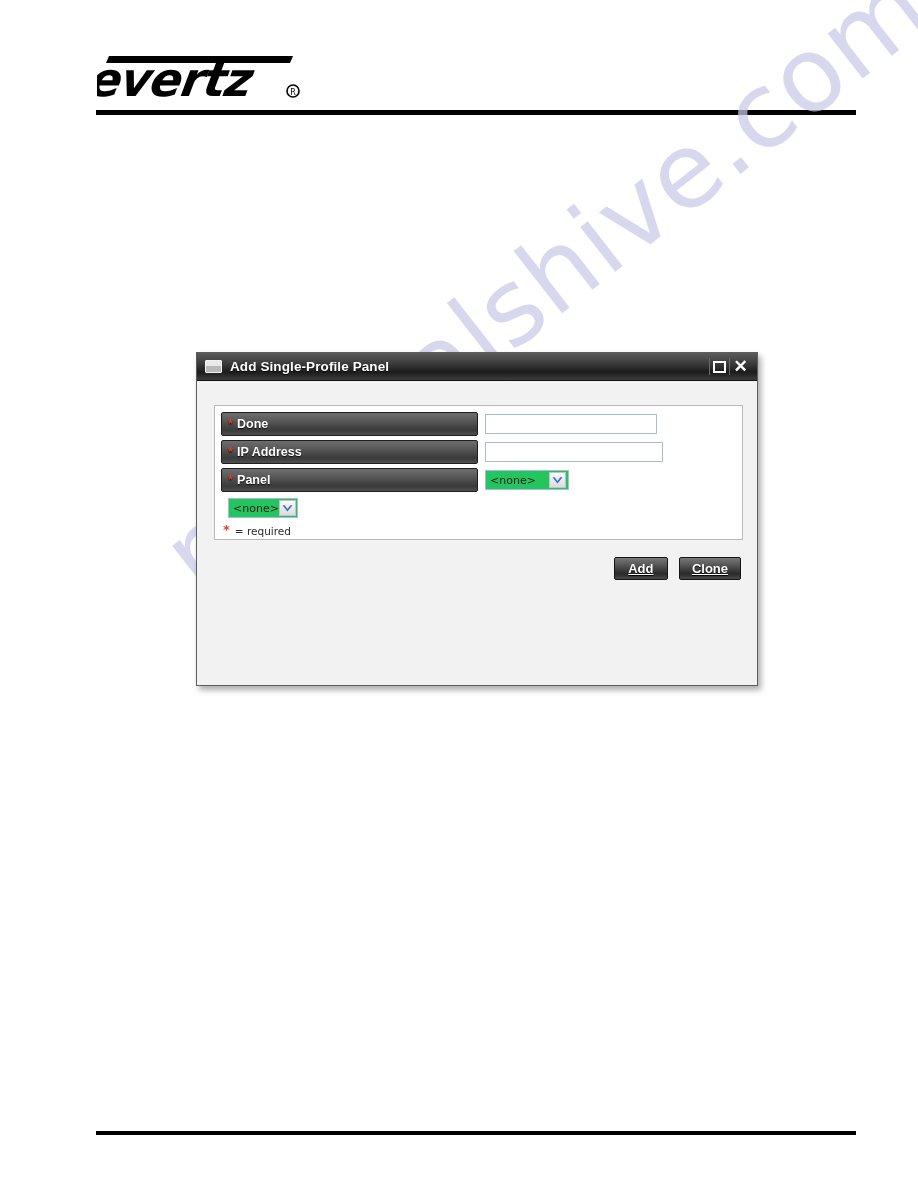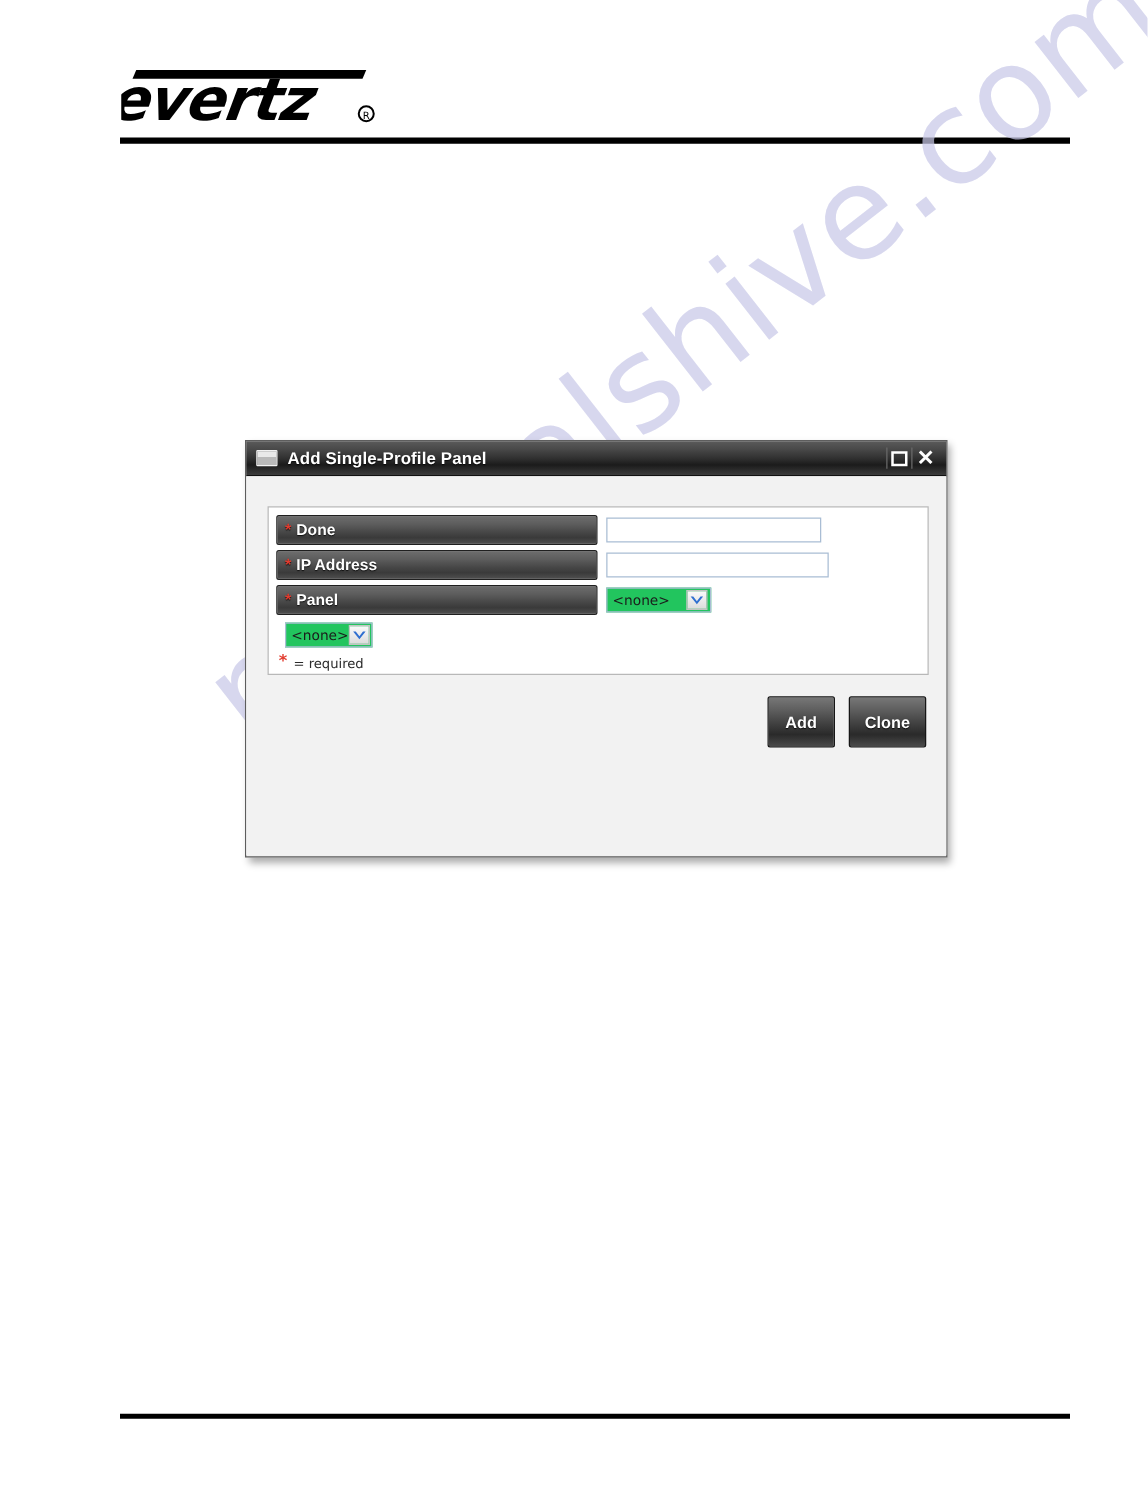--- a/index.html
+++ b/index.html
@@ -261,35 +261,36 @@
   
   .btn-row {
     position: absolute;
     right: 16px;
     top: 176px;
     display: flex;
     gap: 11px;
   }
   .btn {
     min-width: 54px;
-    height: 41px;
+    height: 23px;
     padding: 0 12px;
     background: linear-gradient(to bottom,
         #777777 0%, #5e5e5e 26%, #3f3f3f 55%, #2a2a2a 76%, #4a4a4a 100%);
     border: 1px solid #161616;
     border-radius: 2px;
     color: #ffffff;
     font-size: 13px;
     font-weight: bold;
     text-shadow: 0 1px 1px rgba(0,0,0,.9);
     display: flex;
     align-items: center;
     justify-content: center;
     cursor: pointer;
     box-sizing: border-box;
+    text-decoration: underline;
   }
 </style>
 </head>
 <body>
 
 <div class="page">
 
   <div class="logo-wrap">
     <svg width="220" height="62" viewBox="0 0 220 62" aria-hidden="true">
 

